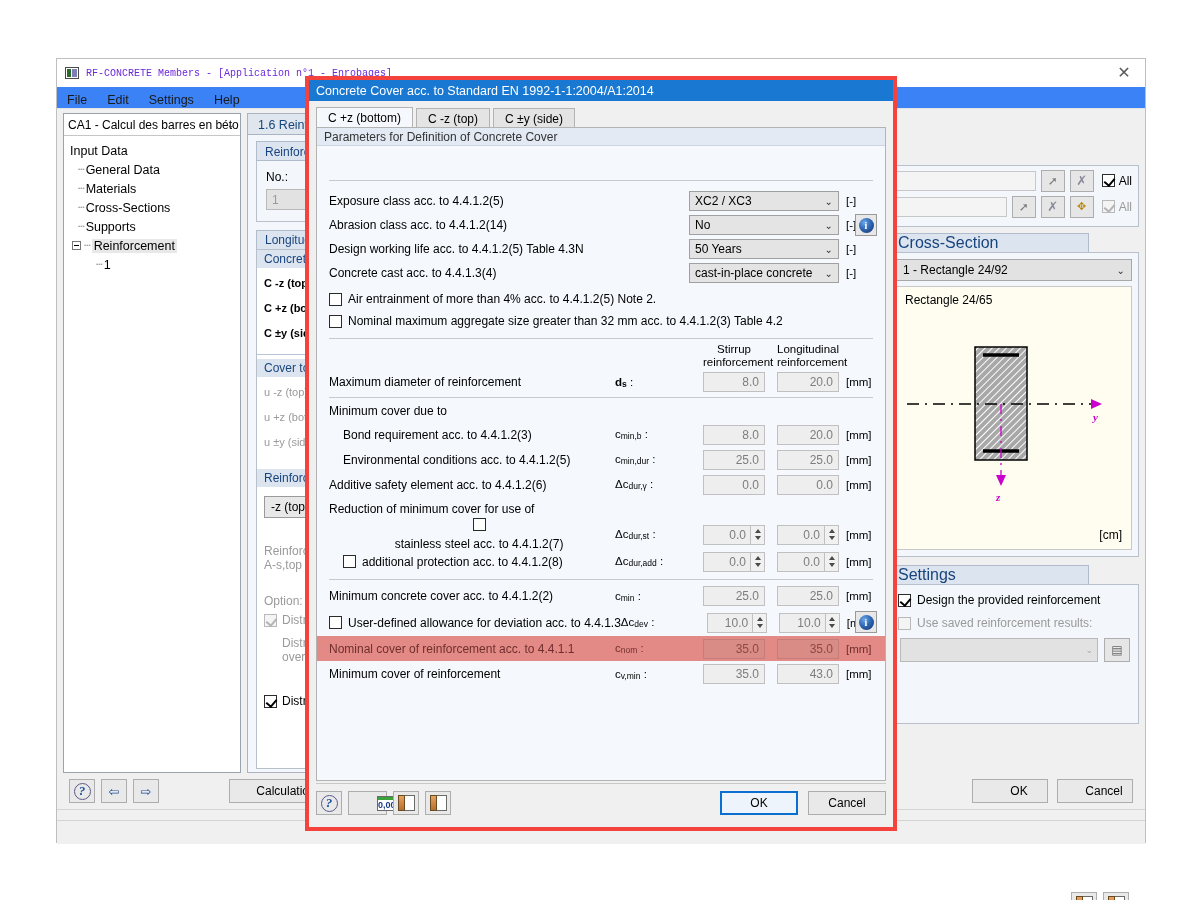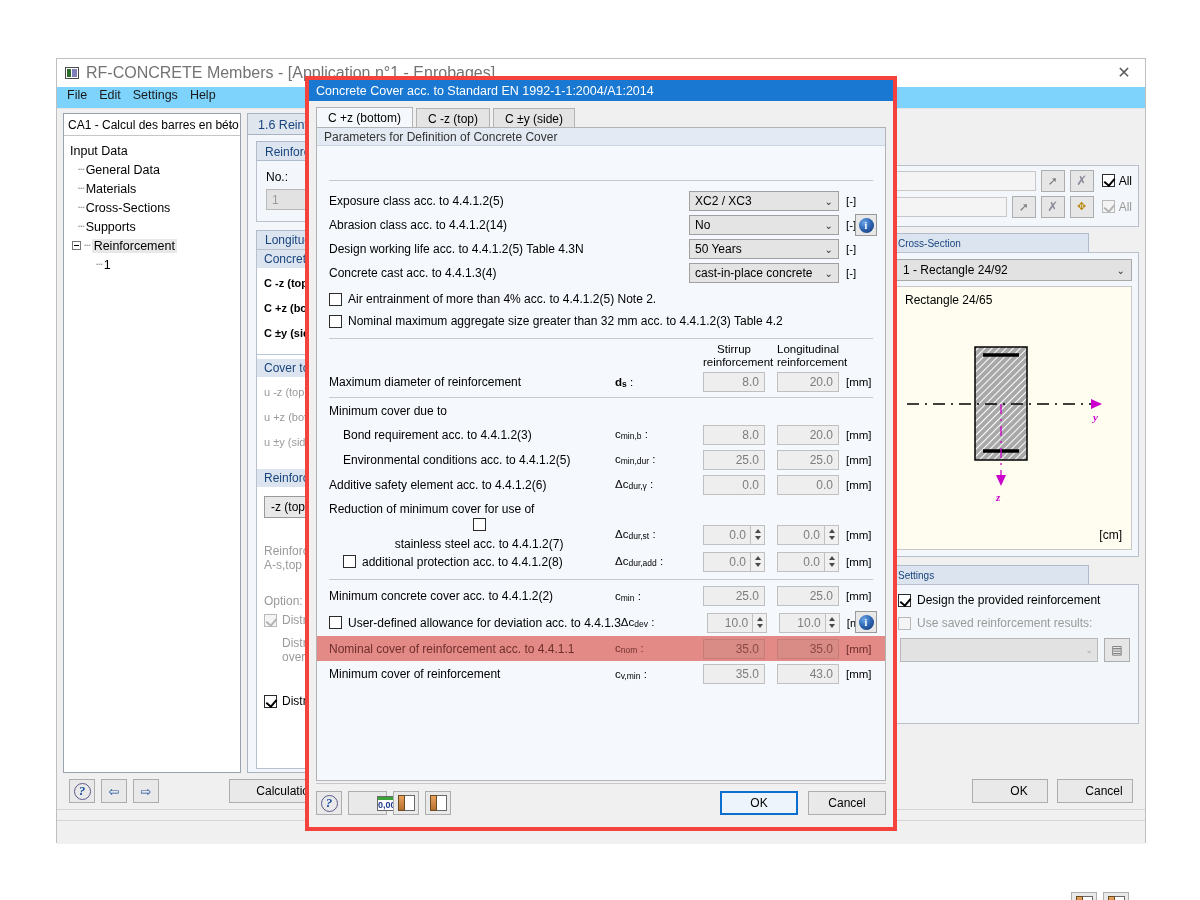--- a/index.html
+++ b/index.html
@@ -23,29 +23,29 @@
   .app-titlebar {
     position: relative; height: 28px; background: #ffffff;
     border-bottom: 0; display: flex; align-items: center; padding-left: 8px;
   }
   .app-icon {
     width: 14px; height: 12px; margin-right: 7px; position: relative;
     background: #ffffff; border: 1px solid #4a4a4a;
   }
   .app-icon::before { content:""; position:absolute; left:1px; top:1px; width:4px; height:8px; background:#2a6b2a; }
   .app-icon::after { content:""; position:absolute; left:6px; top:1px; width:5px; height:8px; background:#7e7eb8; }
-  .app-title { font-size: 16px; color: #737373; white-space: nowrap; }
+  .app-title { font-size: 10px; color: #6d28d9; white-space: nowrap; font-family: Liberation Mono, monospace; }
   .app-close {
     position: absolute; right: 10px; top: 4px; width: 22px; height: 20px;
     color: #5a5a5a; font-size: 16px; line-height: 20px; text-align: center;
     font-family: "DejaVu Sans", sans-serif;
   }
   .app-menubar {
-    height: 22px; background: #7dd3fc; display: flex; align-items: flex-start;
-    padding-left: 8px; gap: 8px; font-size: 12.5px; color: #1a1a1a;
+    height: 22px; background: #3b82f6; display: flex; align-items: flex-end;
+    padding-left: 8px; gap: 16px; font-size: 12.5px; color: #1a1a1a;
     border-bottom: 1px solid #e4e4e4;
   }
   .app-menubar span { padding: 1px 2px; }
 
   .app-body { position: relative; height: calc(785px - 28px - 22px); background:#f0f0f0; }
 
   
   .tree-panel {
     position: absolute; left: 6px; top: 4px; width: 178px; height: 660px;
     background: #ffffff; border: 1px solid #9aa3ad;
@@ -104,21 +104,21 @@
   .cb.on::after {
     content:""; position:absolute; left:3px; top:1px; width:5px; height:8px;
     border:solid #000; border-width: 0 2px 2px 0; transform: rotate(40deg);
   }
   .cb.on.dis::after { border-color:#b4b4b4; }
 
   
   .right-panel { position:absolute; right: 6px; top: 4px; width: 250px; height: 660px; }
   .rp-hdr {
     height: 19px; background:#dce5ef; border:1px solid #b0bccb; border-bottom:none;
-    font-size:10px; color:#18447e; display:flex; align-items:center; padding:0 8px;
+    font-size:16px; color:#18447e; display:flex; align-items:center; padding:0 8px;
     width: 200px;
   }
   .rp-body { border:1px solid #b7c0cb; background:#f3f6fa; }
   .tbtn {
     width:24px; height:22px; border:1px solid #adadad; background:#e6e6e6;
     display:inline-flex; align-items:center; justify-content:center; flex:0 0 auto;
   }
   .cs-combo {
     height:22px; background:#e2e2e2; border:1px solid #a8a8a8; display:flex; align-items:center;
     padding-left:6px; font-size:12px; position:relative; color:#000;

